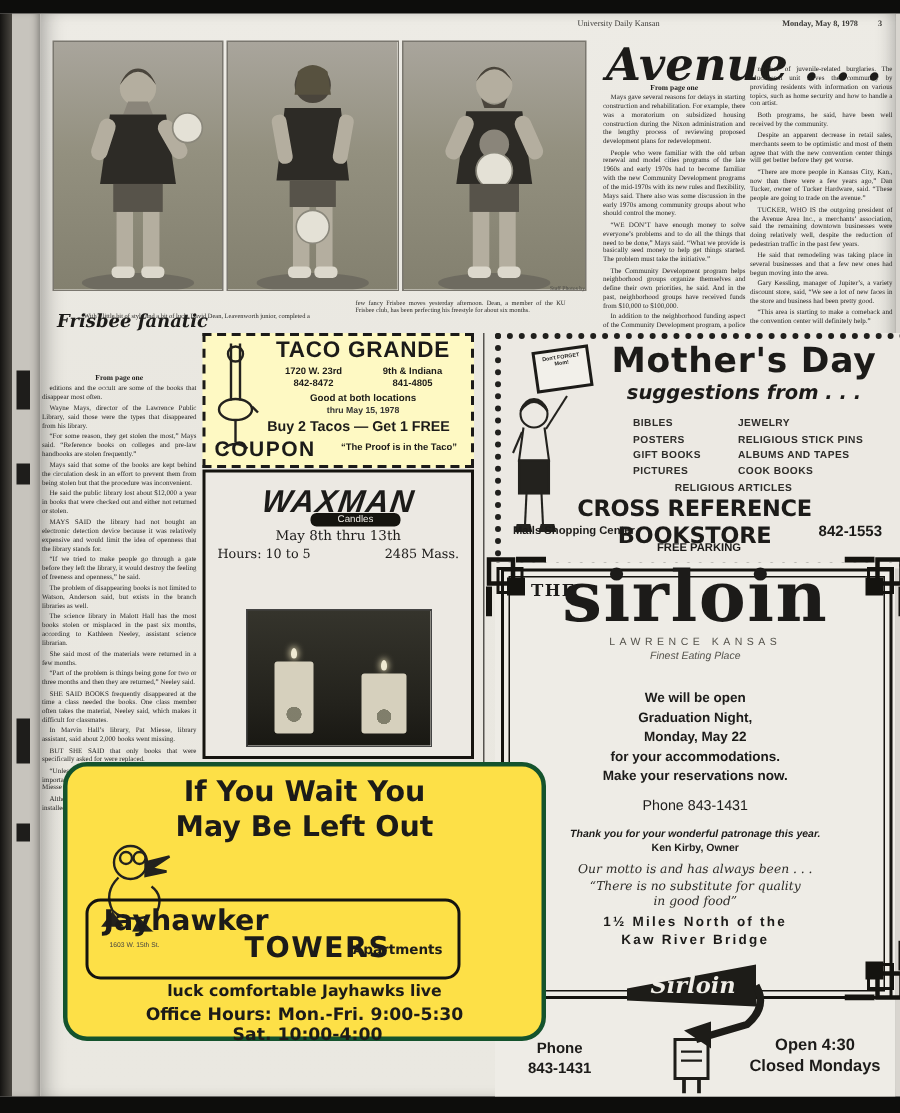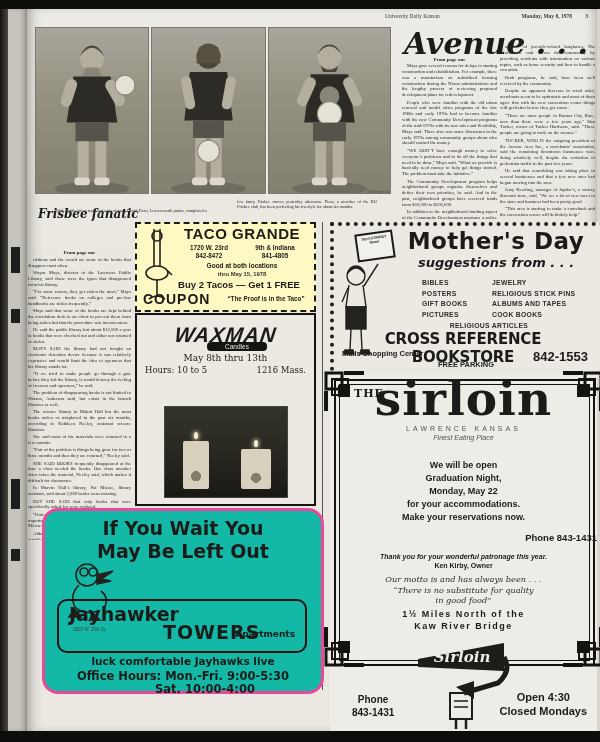--- a/index.html
+++ b/index.html
@@ -53,44 +53,44 @@
   .cdeco{position:absolute;left:3px;right:3px;bottom:4px;height:45%;background:
      radial-gradient(circle at 50% 60%, #6b6a57 0 30%, transparent 31%);opacity:.8;}
   
   .mday{left:330px;top:222px;width:266px;height:149px;border:4px dotted #20201d;background:#ece9e3;}
   .mday .m-title{position:absolute;left:62px;top:2px;width:200px;text-align:center;font-weight:bold;font-size:23px;letter-spacing:.5px;font-family:"DejaVu Sans",sans-serif;}
   .mday .m-sub{position:absolute;left:62px;top:29px;width:200px;text-align:center;font-weight:bold;font-style:italic;font-size:13px;font-family:"DejaVu Sans",sans-serif;}
   .mday ul{list-style:none;margin:0;padding:0;font-size:6.8px;line-height:10.5px;letter-spacing:.3px;font-weight:600;color:#2e2d2a;}
   .mday .m-center{position:absolute;left:62px;top:96px;width:186px;text-align:center;font-size:6.8px;font-weight:600;letter-spacing:.3px;color:#2e2d2a;}
   .mday .m-store{position:absolute;left:4px;top:104px;width:250px;text-align:center;font-weight:bold;font-size:15px;letter-spacing:-.2px;font-family:"DejaVu Sans",sans-serif;}
   .mday .m-loc{position:absolute;left:8px;top:123px;font-weight:bold;font-size:7.5px;}
-  .mday .m-phone{position:absolute;right:12px;top:123px;font-weight:bold;font-size:13px;}
+  .mday .m-phone{position:absolute;right:12px;top:123px;font-weight:bold;font-size:10px;}
   .mday .m-park{position:absolute;left:62px;top:134px;width:140px;text-align:center;font-weight:bold;font-size:7.5px;}
   .msign{position:absolute;left:22px;top:6px;width:34px;height:22px;background:#f2f0ea;border:2px solid #1c1b18;transform:rotate(-8deg);
          font-size:3.6px;line-height:4.4px;text-align:center;padding-top:2px;font-weight:bold;}
   
   .sir{left:330px;top:375px;width:267px;height:356px;background:#eeece6;}
   .sir-frame{position:absolute;left:4px;top:4px;width:257px;height:283px;border:2px solid #14130f;}
   .sir-frame-inner{position:absolute;left:3px;top:3px;right:3px;bottom:3px;border:1px solid #14130f;}
   .sir-corner{position:absolute;width:40px;height:40px;}
   .sir-the{position:absolute;left:24px;top:12px;font-family:"DejaVu Serif",serif;font-weight:bold;font-size:11px;letter-spacing:1px;}
   .sir-name{position:absolute;left:0;top:-4px;width:100%;text-align:center;font-family:"DejaVu Serif",serif;font-weight:bold;font-size:47px;letter-spacing:1px;}
   .sir-city{position:absolute;left:0;top:50px;width:100%;text-align:center;font-size:7px;letter-spacing:3px;color:#55534c;}
   .sir-tag{position:absolute;left:0;top:59px;width:100%;text-align:center;font-size:7px;font-style:italic;color:#55534c;}
   .sir-lines{position:absolute;left:0;top:84px;width:100%;text-align:center;font-weight:bold;font-size:9px;line-height:13px;}
-  .sir-phone1{position:absolute;left:0;top:157px;width:100%;text-align:right;font-weight:bold;font-size:9.5px;}
+  .sir-phone1{position:absolute;left:0;top:157px;width:100%;text-align:center;font-weight:normal;font-size:9.5px;}
   .sir-thx1{position:absolute;left:0;top:178px;width:100%;text-align:center;font-weight:bold;font-style:italic;font-size:7px;}
   .sir-thx2{position:absolute;left:0;top:187px;width:100%;text-align:center;font-weight:bold;font-size:7px;}
   .sir-motto{position:absolute;left:0;top:199px;width:100%;text-align:center;font-family:"DejaVu Serif",serif;font-style:italic;font-size:8.2px;line-height:10.5px;color:#2c2b27;}
   .sir-miles{position:absolute;left:0;top:233px;width:100%;text-align:center;font-size:9px;letter-spacing:1.5px;line-height:12px;font-weight:600;}
   .sir-phone2{position:absolute;left:22px;top:318px;text-align:center;font-weight:bold;font-size:10px;line-height:13px;}
   .sir-open{position:absolute;right:10px;top:315px;text-align:center;font-weight:bold;font-size:11px;line-height:14px;}
   .sir-signart{position:absolute;left:86px;top:262px;width:95px;height:92px;}
   
-  .jay{left:42px;top:508px;width:276px;height:180px;border:3px solid #ec4899;border-radius:16px;background:#14b8a6;}
+  .jay{left:42px;top:508px;width:276px;height:180px;border:3px solid #14532d;border-radius:16px;background:#fde047;padding-left:40px;}
   .jay .j-head{position:absolute;left:0;top:6px;width:100%;text-align:center;font-weight:bold;font-size:19px;line-height:23px;font-family:"DejaVu Sans",sans-serif;}
   .jay .j-box{position:absolute;left:12px;top:88px;width:246px;height:50px;border:2px solid #14130f;border-radius:10px;}
   .jay .j-brand{position:absolute;left:10px;top:2px;font-weight:bold;font-size:19px;font-family:"DejaVu Sans",sans-serif;}
   .jay .j-addr{position:absolute;left:14px;top:26px;font-size:4.5px;color:#44433f;}
   .jay .j-towers{position:absolute;left:104px;top:20px;font-weight:bold;font-size:19px;letter-spacing:1px;font-family:"DejaVu Sans",sans-serif;}
   .jay .j-apts{position:absolute;right:10px;top:28px;font-weight:bold;font-size:9px;font-family:"DejaVu Sans",sans-serif;}
   .jay .j-tag{position:absolute;left:0;top:144px;width:100%;text-align:center;font-weight:bold;font-size:10.5px;font-family:"DejaVu Sans",sans-serif;}
   .jay .j-h1{position:absolute;left:0;top:158px;width:100%;text-align:center;font-weight:bold;font-size:11.5px;font-family:"DejaVu Sans",sans-serif;}
   .jay .j-h2{position:absolute;left:60px;top:171px;width:200px;text-align:center;font-weight:bold;font-size:11.5px;font-family:"DejaVu Sans",sans-serif;}
   .jay-mascot{position:absolute;left:12px;top:46px;width:70px;height:64px;}
@@ -239,21 +239,21 @@
     <div class="t-coupon">COUPON</div>
     <div class="t-slogan">“The Proof is in the Taco”</div>
   </div>
 
   <div class="abs wax">
     <div class="w-brand">WAXMAN</div>
     <div class="w-sub">Candles</div>
     <div class="w-dates">May 8th thru 13th</div>
     <div class="w-row">
       <span>Hours: 10 to 5</span>
-      <span>1216 Mass.</span>
+      <span>2485 Mass.</span>
     </div>
     <div class="w-photo">
       <div class="candle" style="left:18px;width:26px;height:48px;">
         <div class="flame"></div>
         <div class="cdeco"></div>
       </div>
       <div class="candle" style="right:16px;width:30px;height:40px;">
         <div class="flame"></div>
         <div class="cdeco"></div>
       </div>

